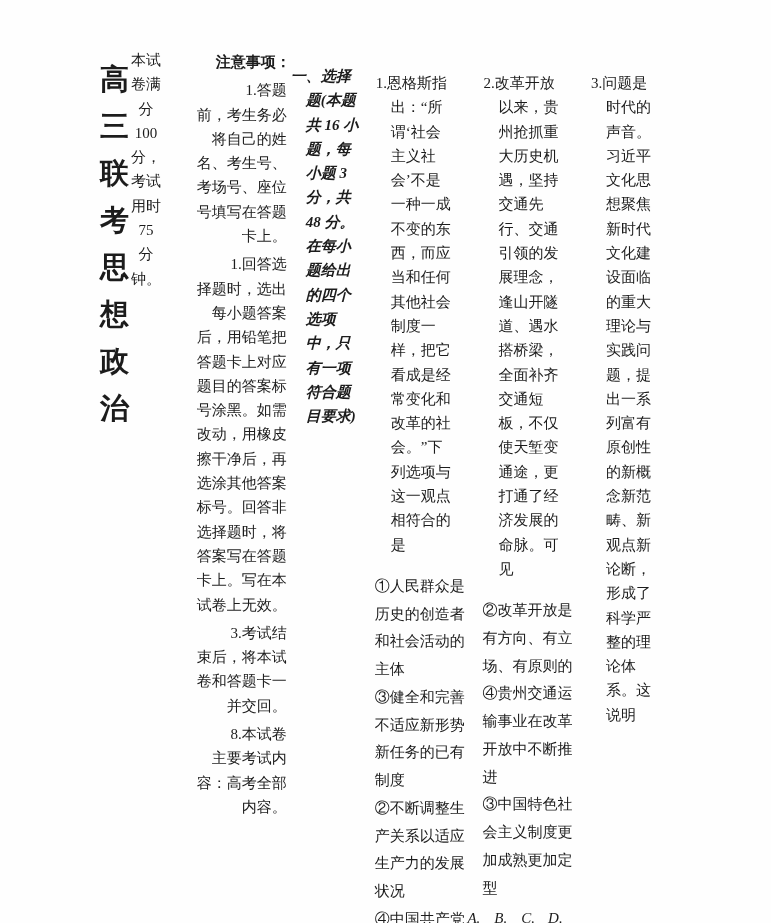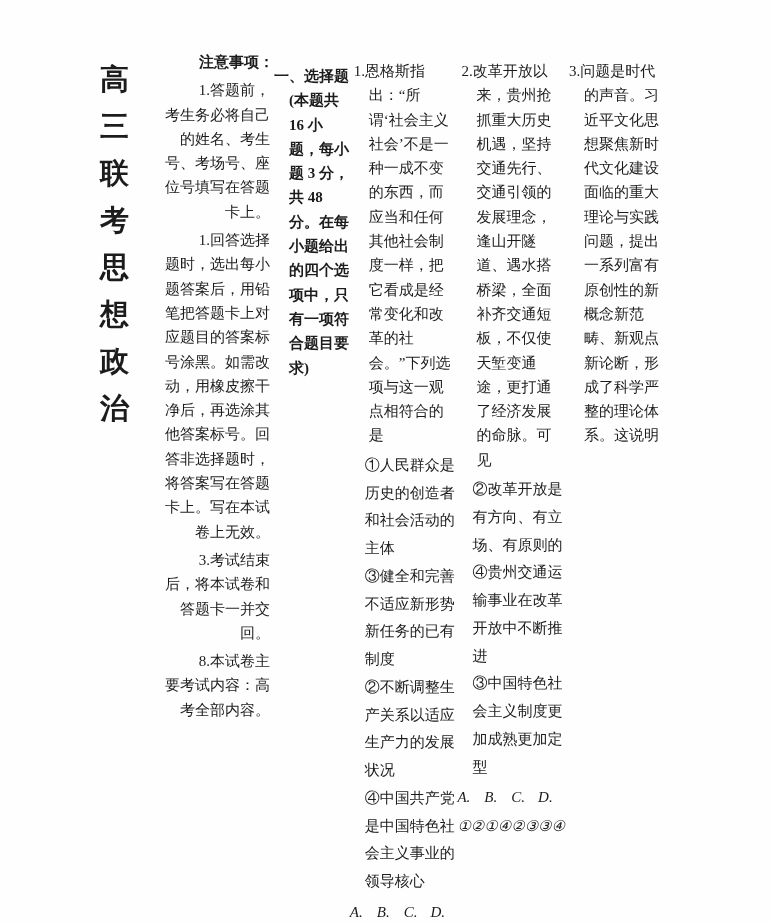--- a/index.html
+++ b/index.html
@@ -43,26 +43,27 @@
   }
   .notice-item {
     margin: 4px;
     text-indent: 2em;
   }
   .section-heading {
     font-weight: bold;
     margin: 16px 0 6px 0;
     text-indent: -1em;
     padding-left: 1em;
+    font-style: italic;
   }
   .question {
     margin-top: 7px;
   }
   .stem {
-    margin: 4px;
+    margin: 16px;
     text-indent: -1em;
     padding-left: 1em;
   }
   .statement {
     margin: 0;
     padding-left: 1em;
     line-height: 1.85;
   }
   .options {
     display: grid;
@@ -72,20 +73,21 @@
     font-style: italic;
   }
 </style>
 </head>
 <body>
 
 <div class="page">
 
   <h1 class="title">高三联考思想政治</h1>
 
+  <p class="subtitle">本试卷满分 100 分，考试用时 75 分钟。</p>
 
   <div class="notice">
     <p class="notice-heading">注意事项：</p>
     <p class="notice-item">1.答题前，考生务必将自己的姓名、考生号、考场号、座位号填写在答题卡上。</p>
     <p class="notice-item">1.回答选择题时，选出每小题答案后，用铅笔把答题卡上对应题目的答案标号涂黑。如需改动，用橡皮擦干净后，再选涂其他答案标号。回答非选择题时，将答案写在答题卡上。写在本试卷上无效。</p>
     <p class="notice-item">3.考试结束后，将本试卷和答题卡一并交回。</p>
     <p class="notice-item">8.本试卷主要考试内容：高考全部内容。</p>
   </div>
 
   <p class="section-heading">一、选择题(本题共 16 小题，每小题 3 分，共 48 分。在每小题给出的四个选项中，只有一项符合题目要求)</p>

